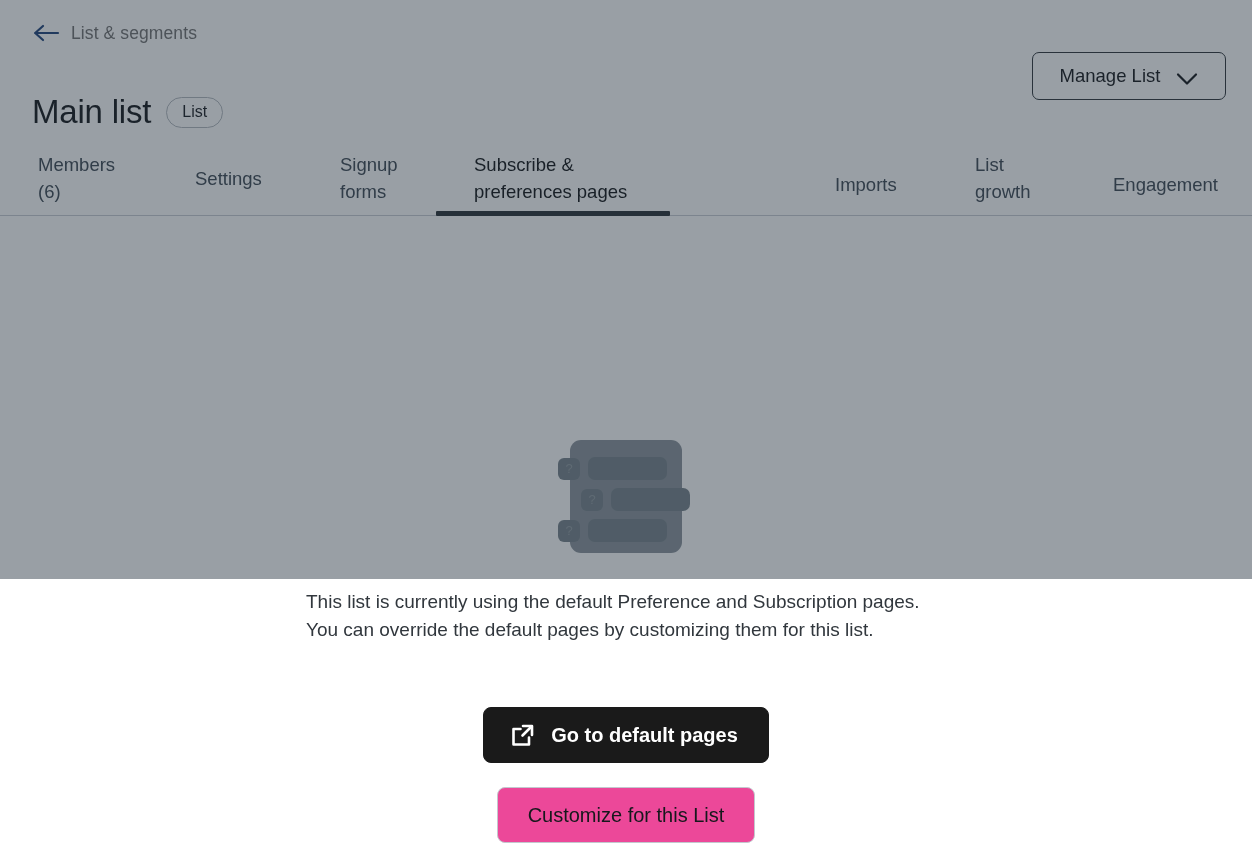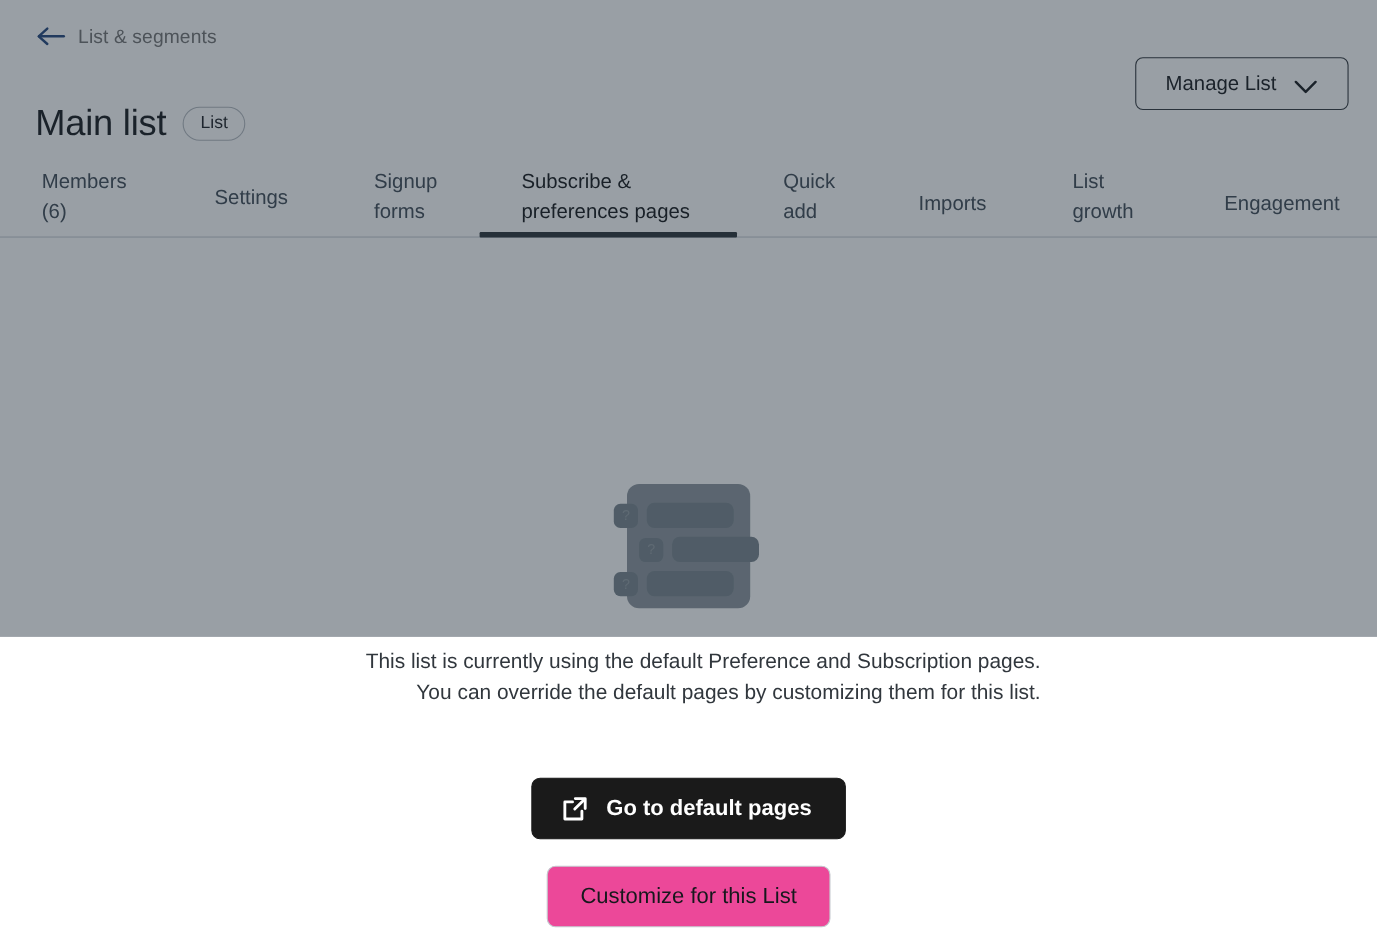--- a/index.html
+++ b/index.html
@@ -186,21 +186,21 @@
   .ill-row-1 { left: 6px;  top: 27px; }
   .ill-row-1 .ill-bar { width: 79px; }
   .ill-row-2 { left: 29px; top: 58px; }
   .ill-row-2 .ill-bar { width: 79px; }
   .ill-row-3 { left: 6px;  top: 89px; }
   .ill-row-3 .ill-bar { width: 79px; }
 
   .empty-text {
     width: 640px;
     margin-top: 32px;
-    text-align: right;
+    text-align: left;
     font-size: 19px;
     line-height: 27.5px;
     color: #31373d;
   }
 
   .actions {
     margin-top: 45px;
     display: flex;
     align-items: center;
     gap: 24px;
@@ -280,21 +280,20 @@
   </button>
 
   <nav class="tabs">
     <button class="tab" style="left:32px; width:96px;"><span>Members (6)</span></button>
     <button class="tab" style="left:189px; width:110px;"><span>Settings</span></button>
     <button class="tab" style="left:334px; width:80px;"><span>Signup forms</span></button>
     <button class="tab active" style="left:436px; width:234px; padding-left:38px;">
       <span>Subscribe &amp; preferences pages</span>
       <span class="underline"></span>
     </button>
-    <button class="tab" style="left:706px; width:66px;"><span>Quick add</span></button>
     <button class="tab" style="left:829px; width:90px; padding-top:27px;"><span>Imports</span></button>
     <button class="tab" style="left:1107px; width:130px; padding-top:27px;"><span>Engagement</span></button>
     <button class="tab" style="left:969px; width:78px;"><span>List growth</span></button>
   </nav>
 
   <div class="empty-state">
 
     <div class="illustration">
       <div class="ill-card"></div>
       <div class="ill-row ill-row-1">

